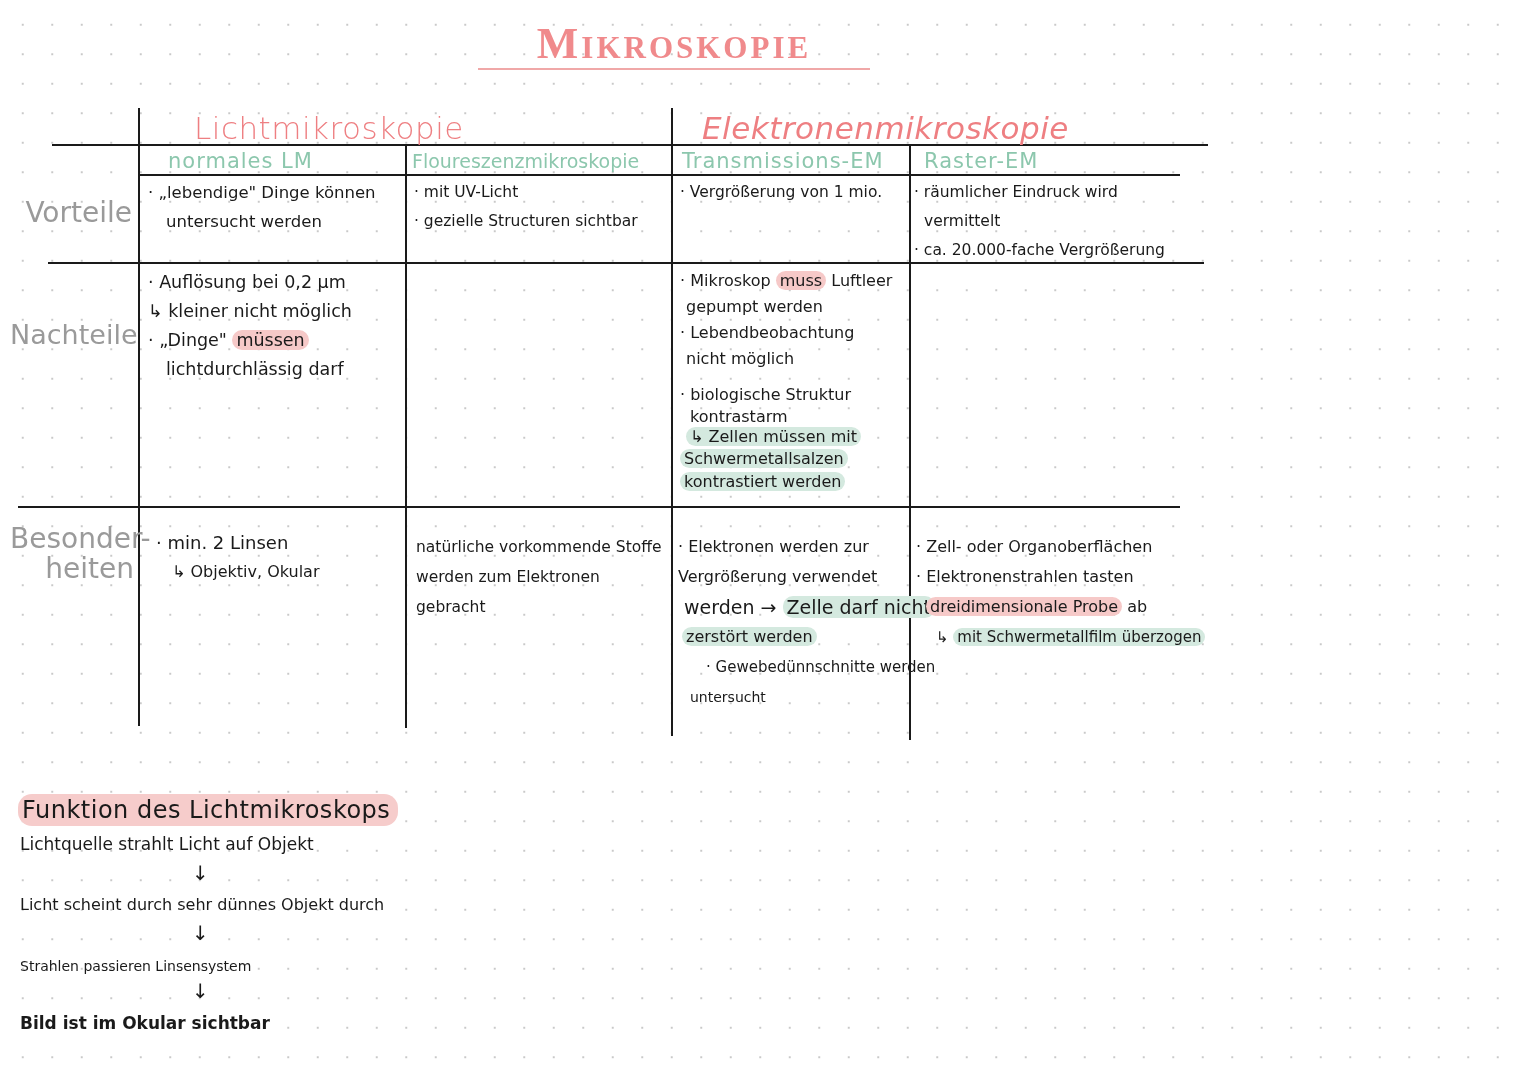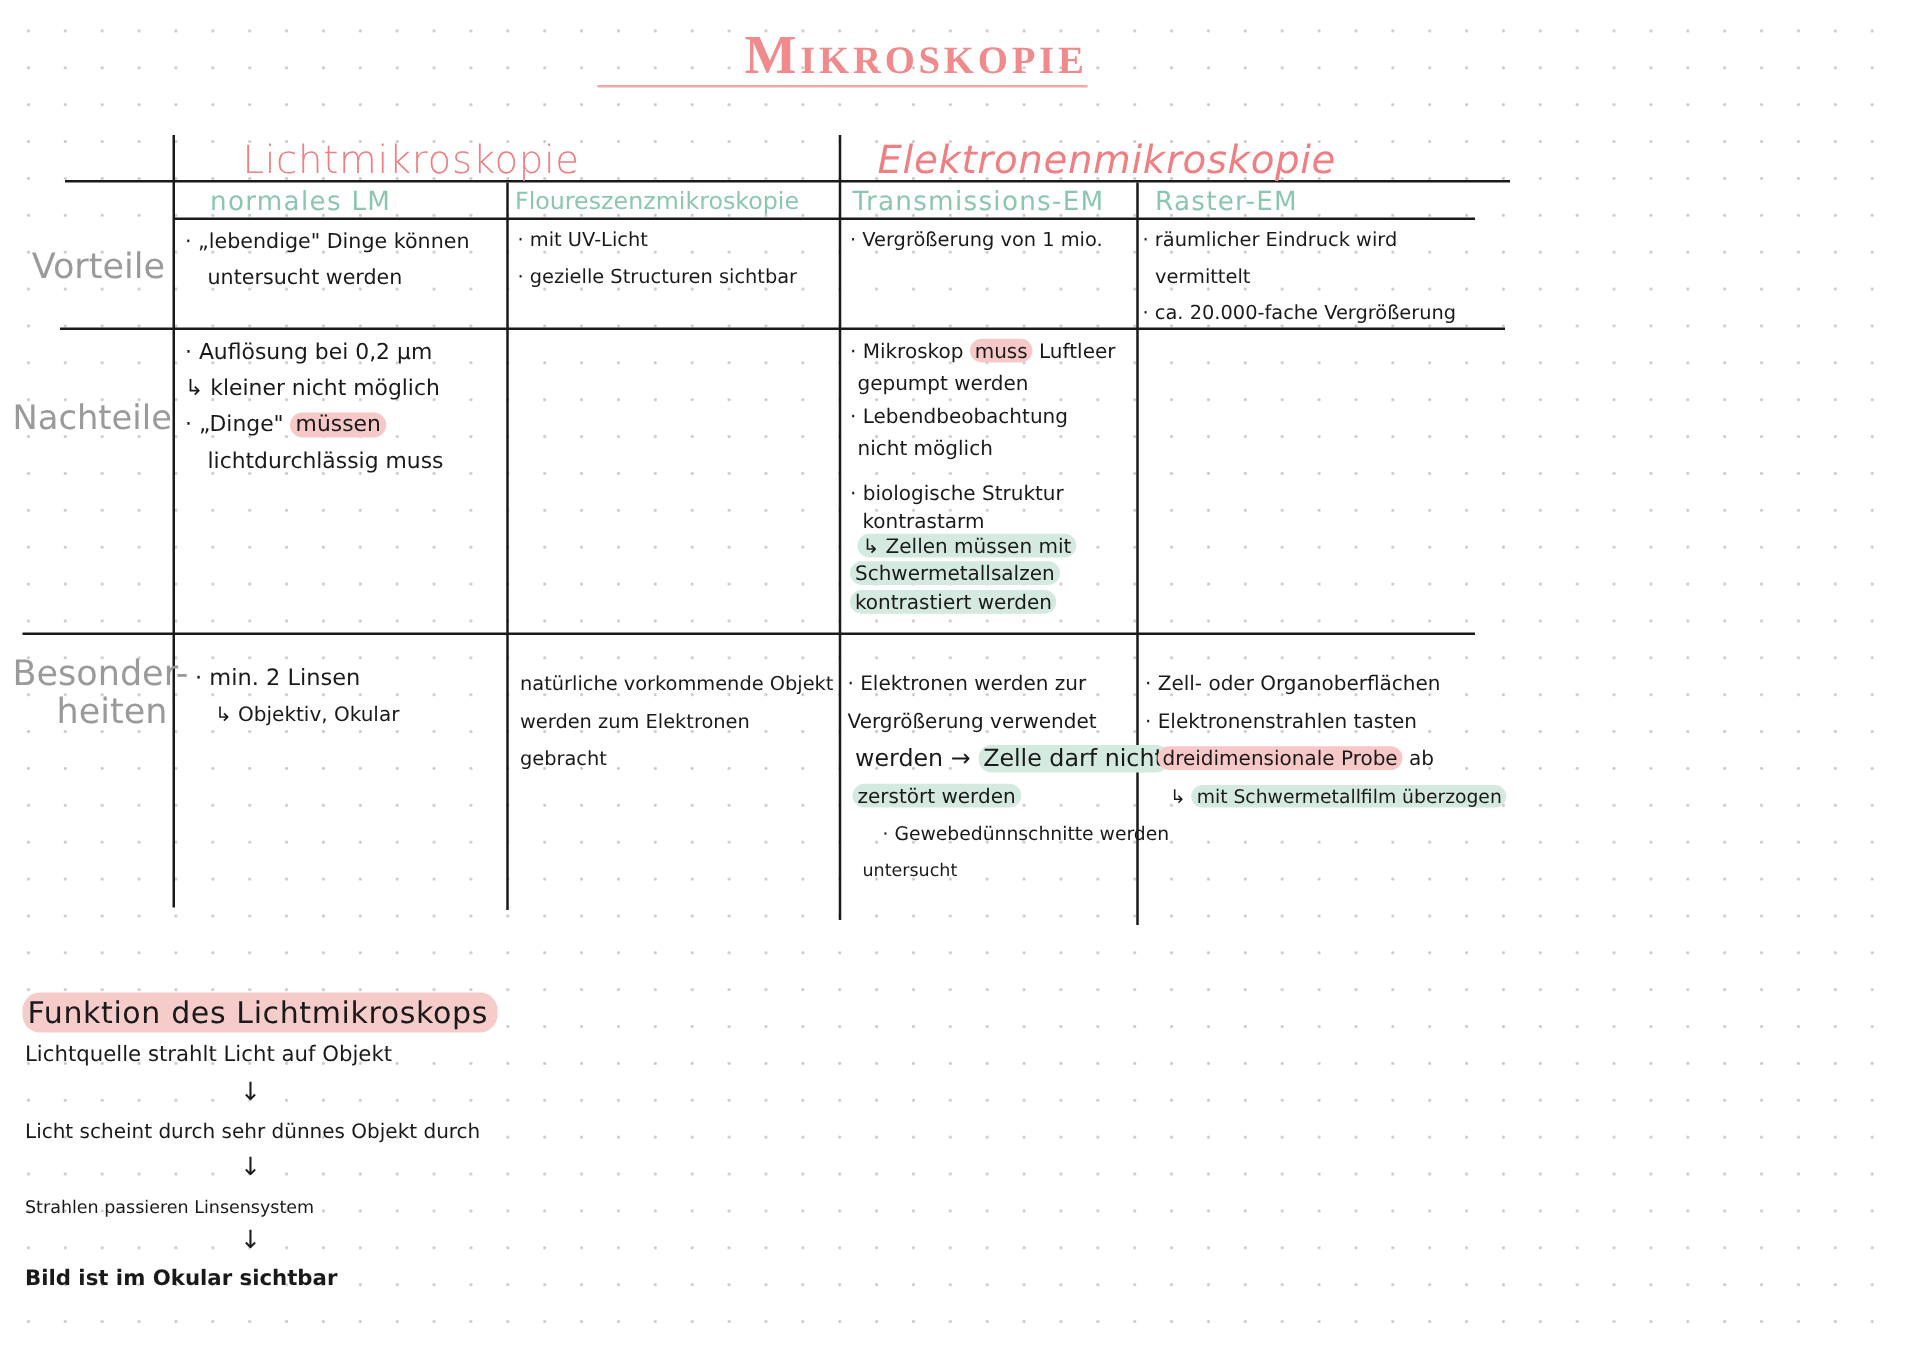--- a/index.html
+++ b/index.html
@@ -7,21 +7,21 @@
     width:1525px;height:1080px;overflow:hidden;position:relative;
     background-color:#ffffff;
     background-image:radial-gradient(circle,#c9c9c9 1px,transparent 1.3px);
     background-size:29.5px 29.5px;
     background-position:8px 10px;
     font-family:"DejaVu Sans",sans-serif;
     color:#1a1a1a;
   }
   .abs{position:absolute;}
   .title{
-    left:478px;top:18px;width:392px;text-align:right;
+    left:478px;top:18px;width:392px;text-align:center;
     font-family:"Liberation Serif",serif;font-weight:bold;
     font-size:44px;letter-spacing:3px;color:#f08a8c;
     font-variant:small-caps;line-height:52px;
   }
   .title-underline{left:478px;top:68px;width:392px;height:2px;background:#f0a8a8;}
   .hline{position:absolute;height:2px;background:#1a1a1a;}
   .vline{position:absolute;width:2px;background:#1a1a1a;}
   .group-h{font-size:31px;color:#ee7f82;font-weight:300;letter-spacing:0.5px;line-height:36px;}
   .sub-h{font-size:21px;color:#8cc7ad;letter-spacing:1px;line-height:26px;}
   .row-label{font-size:28px;color:#9a9a9a;line-height:30px;text-align:right;}
@@ -81,42 +81,42 @@
     <span class="ln">· ca. 20.000-fache Vergrößerung</span>
   </div>
 
   <div class="cell" style="left:148px;top:268px;font-size:17.5px;">
     <span class="ln">· Auflösung bei 0,2 µm</span>
     <span class="ln">↳ kleiner nicht möglich</span>
     <span class="ln">
       
       <span>· „Dinge" </span><span class="hl-pink">müssen</span>
     </span>
-    <span class="ln" style="padding-left:18px;">lichtdurchlässig muss</span>
+    <span class="ln" style="padding-left:18px;">lichtdurchlässig darf</span>
   </div>
   <div class="cell" style="left:414px;top:268px;"></div>
   <div class="cell" style="left:680px;top:268px;font-size:16px;line-height:26px;">
     <span class="ln">· Mikroskop <span class="hl-pink">muss</span> Luftleer</span>
     <span class="ln" style="padding-left:6px;">gepumpt werden</span>
     <span class="ln">· Lebendbeobachtung</span>
     <span class="ln" style="padding-left:6px;">nicht möglich</span>
     <span class="ln" style="margin-top:10px;">· biologische Struktur</span>
     <span class="ln" style="padding-left:10px;line-height:18px;">kontrastarm</span>
     <span class="ln" style="line-height:22px;padding-left:6px;"><span class="hl-green">↳ Zellen müssen mit</span></span>
     <span class="ln" style="line-height:22px;"><span class="hl-green">Schwermetallsalzen</span></span>
     <span class="ln" style="line-height:24px;"><span class="hl-green">kontrastiert werden</span></span>
   </div>
   <div class="cell" style="left:914px;top:268px;"></div>
 
   <div class="cell" style="left:156px;top:528px;font-size:18px;">
     <span class="ln">· min. 2 Linsen</span>
     <span class="ln" style="padding-left:16px;font-size:16px;">↳ Objektiv, Okular</span>
   </div>
   <div class="cell" style="left:416px;top:532px;font-size:15.5px;line-height:30px;">
-    <span class="ln">natürliche vorkommende Objekt</span>
+    <span class="ln">natürliche vorkommende Stoffe</span>
     <span class="ln">werden zum Elektronen</span>
     <span class="ln">gebracht</span>
   </div>
   <div class="cell" style="left:678px;top:532px;font-size:16px;line-height:30px;">
     <span class="ln">· Elektronen werden zur</span>
     <span class="ln">Vergrößerung verwendet</span>
     <span class="ln" style="padding-left:6px;font-size:19px;">werden → <span class="hl-green">Zelle darf nicht</span></span>
     <span class="ln" style="padding-left:4px;"><span class="hl-green">zerstört werden</span></span>
     <span class="ln" style="font-size:15px;margin-left:28px;">· Gewebedünnschnitte werden</span>
     <span class="ln" style="padding-left:12px;font-size:14px;">untersucht</span>

